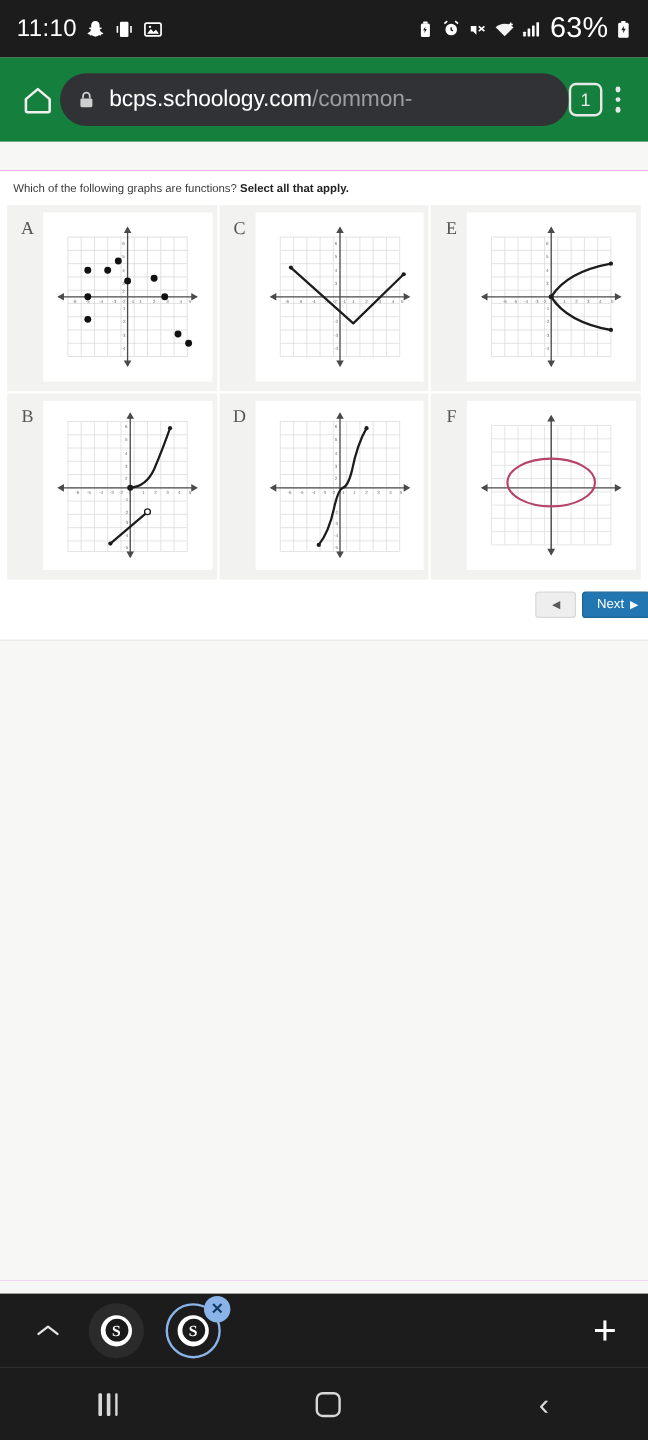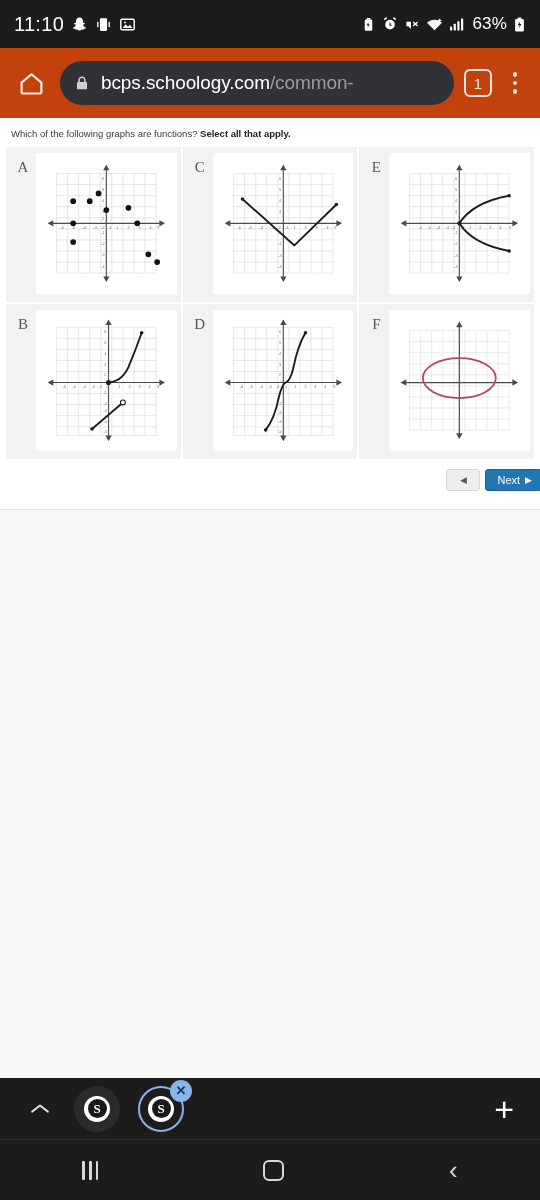--- a/index.html
+++ b/index.html
@@ -16,28 +16,28 @@
     height: 48px; width: 540px;
     background: #1c1c1c;
     display: flex; align-items: center;
     padding: 12px 14px;
     color: #ffffff;
   }
   .status-left { display: flex; align-items: center; gap: 7px; }
   .status-time { font-size: 20px; letter-spacing: .3px; font-weight: 400; }
   .status-right { margin-left: auto; display: flex; align-items: center; gap: 6px; }
   .sicon { display: inline-flex; align-items: center; justify-content: center; }
-  .battery-pct { font-size: 17px; margin-left: 1px; letter-spacing: .2px;}
+  .battery-pct { font-size: 24px; margin-left: 1px; letter-spacing: .2px;}
 
   
   .browser-bar {
     height: 70px; width: 540px;
-    background: #c2410c;
+    background: #15803d;
     display: flex; align-items: center;
-    padding: 0 12px; gap: 10px;
+    padding: 0 12px; 
   }
   .home-btn { width: 38px; height: 38px; display:flex; align-items:center; justify-content:center; flex:0 0 auto;}
   .omnibox {
     flex: 1 1 auto; height: 44px;
     background: #313235;
     border-radius: 22px;
     display: flex; align-items: center;
     padding: 0 14px; gap: 11px;
     overflow: hidden;
     min-width: 0;
@@ -55,20 +55,21 @@
     color: #e8e8e8; font-size: 15px; font-weight: 500;
   }
   .menu-dots { width: 26px; flex: 0 0 auto; display:flex; flex-direction:column; align-items:center; gap:4px; padding: 4px 0;}
   .menu-dots i { width: 4.5px; height: 4.5px; background: #e8e8e8; border-radius: 50%; display:block; }
 
   
   .page {
     width: 540px; height: 925px;
     background: #d946ef;
     overflow: hidden;
+    margin-top: 24px;
   }
   .content-card {
     background: #ffffff;
     padding: 8px 6px 14px 6px;
     border-bottom: 1px solid #e6e6e4;
   }
   .question-text {
     font-size: 9.5px;
     color: #3a3a3a;
     padding: 2px 4px 7px 5px;

